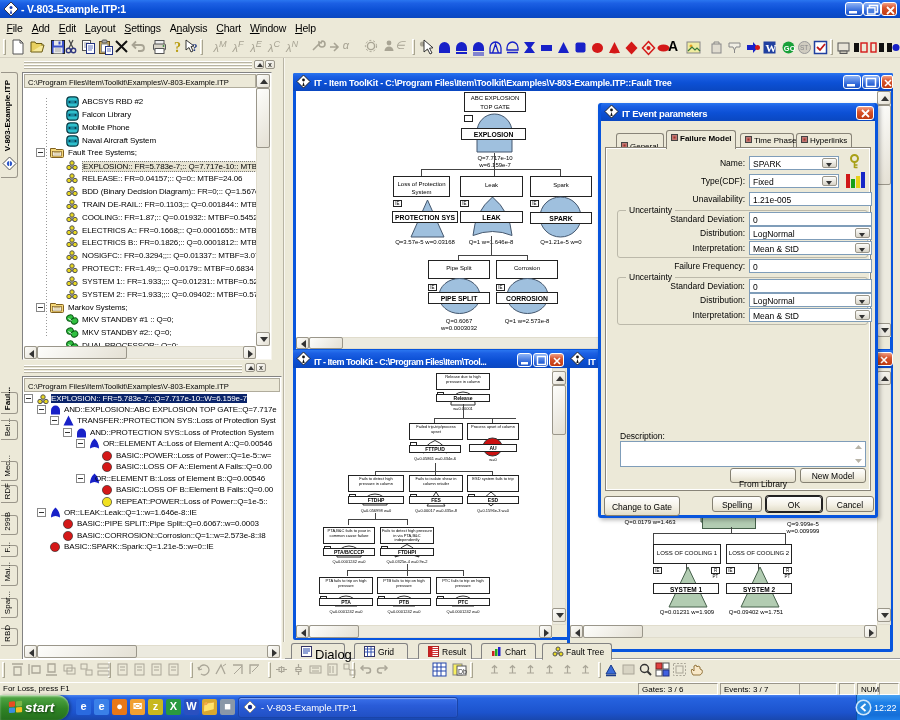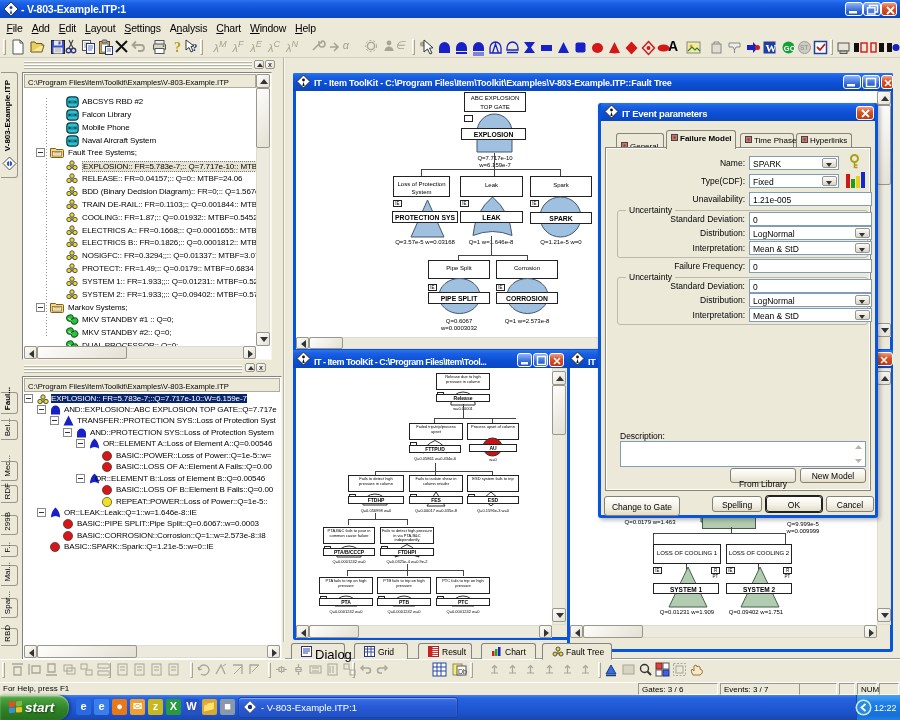--- a/index.html
+++ b/index.html
@@ -1150,21 +1150,21 @@
     <rect x="8" y="8" width="6" height="6" fill="#4060e0" stroke="#203080"></rect>
   </svg>
 <svg style="left:672px;top:662px" width="15" height="15" viewBox="0 0 15 15">
     <rect x="1.5" y="1.5" width="12" height="12" fill="none" stroke="#aaa698" stroke-dasharray="2,1.5"></rect>
     <rect x="4" y="4" width="7" height="7" fill="none" stroke="#aaa698"></rect>
   </svg>
 <svg style="left:689px;top:662px" width="15" height="15" viewBox="0 0 15 15">
     <path d="M4,13 C2,10 2,8 3,7 l2,2 V4 l2,-1 1,2 1,-1 2,1 v2 l2,1 c1,2 0,4 -2,5 z" fill="#f8e8c8" stroke="#8a6a30" stroke-width="0.9"></path>
   </svg>
 <div class="abs" style="left:0px;top:682px;width:900px;height:13px;background:#ece9d8;border-top:1px solid #fff;"></div>
-<div class="abs" style="left:3px;top:684px;font-size:8px;color:#000;">For Help, press F1</div>
+<div class="abs" style="left:3px;top:684px;font-size:8px;color:#000;">For Loss, press F1</div>
 <div class="sunk" style="left:638px;top:683px;width:80px;height:12px;">Gates: 3 / 6</div>
 <div class="sunk" style="left:720px;top:683px;width:80px;height:12px;">Events: 3 / 7</div>
 <div class="sunk" style="left:799px;top:683px;width:38px;height:12px;"></div>
 <div class="sunk" style="left:839px;top:683px;width:16px;height:12px;"></div>
 <div class="sunk" style="left:857px;top:683px;width:20px;height:12px;">NUM</div>
 <div class="sunk" style="left:879px;top:683px;width:20px;height:12px;"></div>
 <div class="abs" style="left:0px;top:695px;width:900px;height:25px;background:linear-gradient(180deg,#4b84f2 0%,#2663e0 12%,#1c53cd 70%,#1947ae 100%);"></div>
 <div class="abs" style="left:0px;top:695px;width:69px;height:25px;background:linear-gradient(180deg,#8fc97f 0%,#4da342 12%,#2f8425 55%,#256f1d 100%);border-radius:0 12px 12px 0;box-shadow:inset 0 1px 2px rgba(255,255,255,0.5), 2px 0 3px rgba(0,0,0,0.3);"></div>
 <svg style="left:8px;top:700px" width="15" height="15" viewBox="0 0 17 17">
     <g transform="skewY(-4)">

